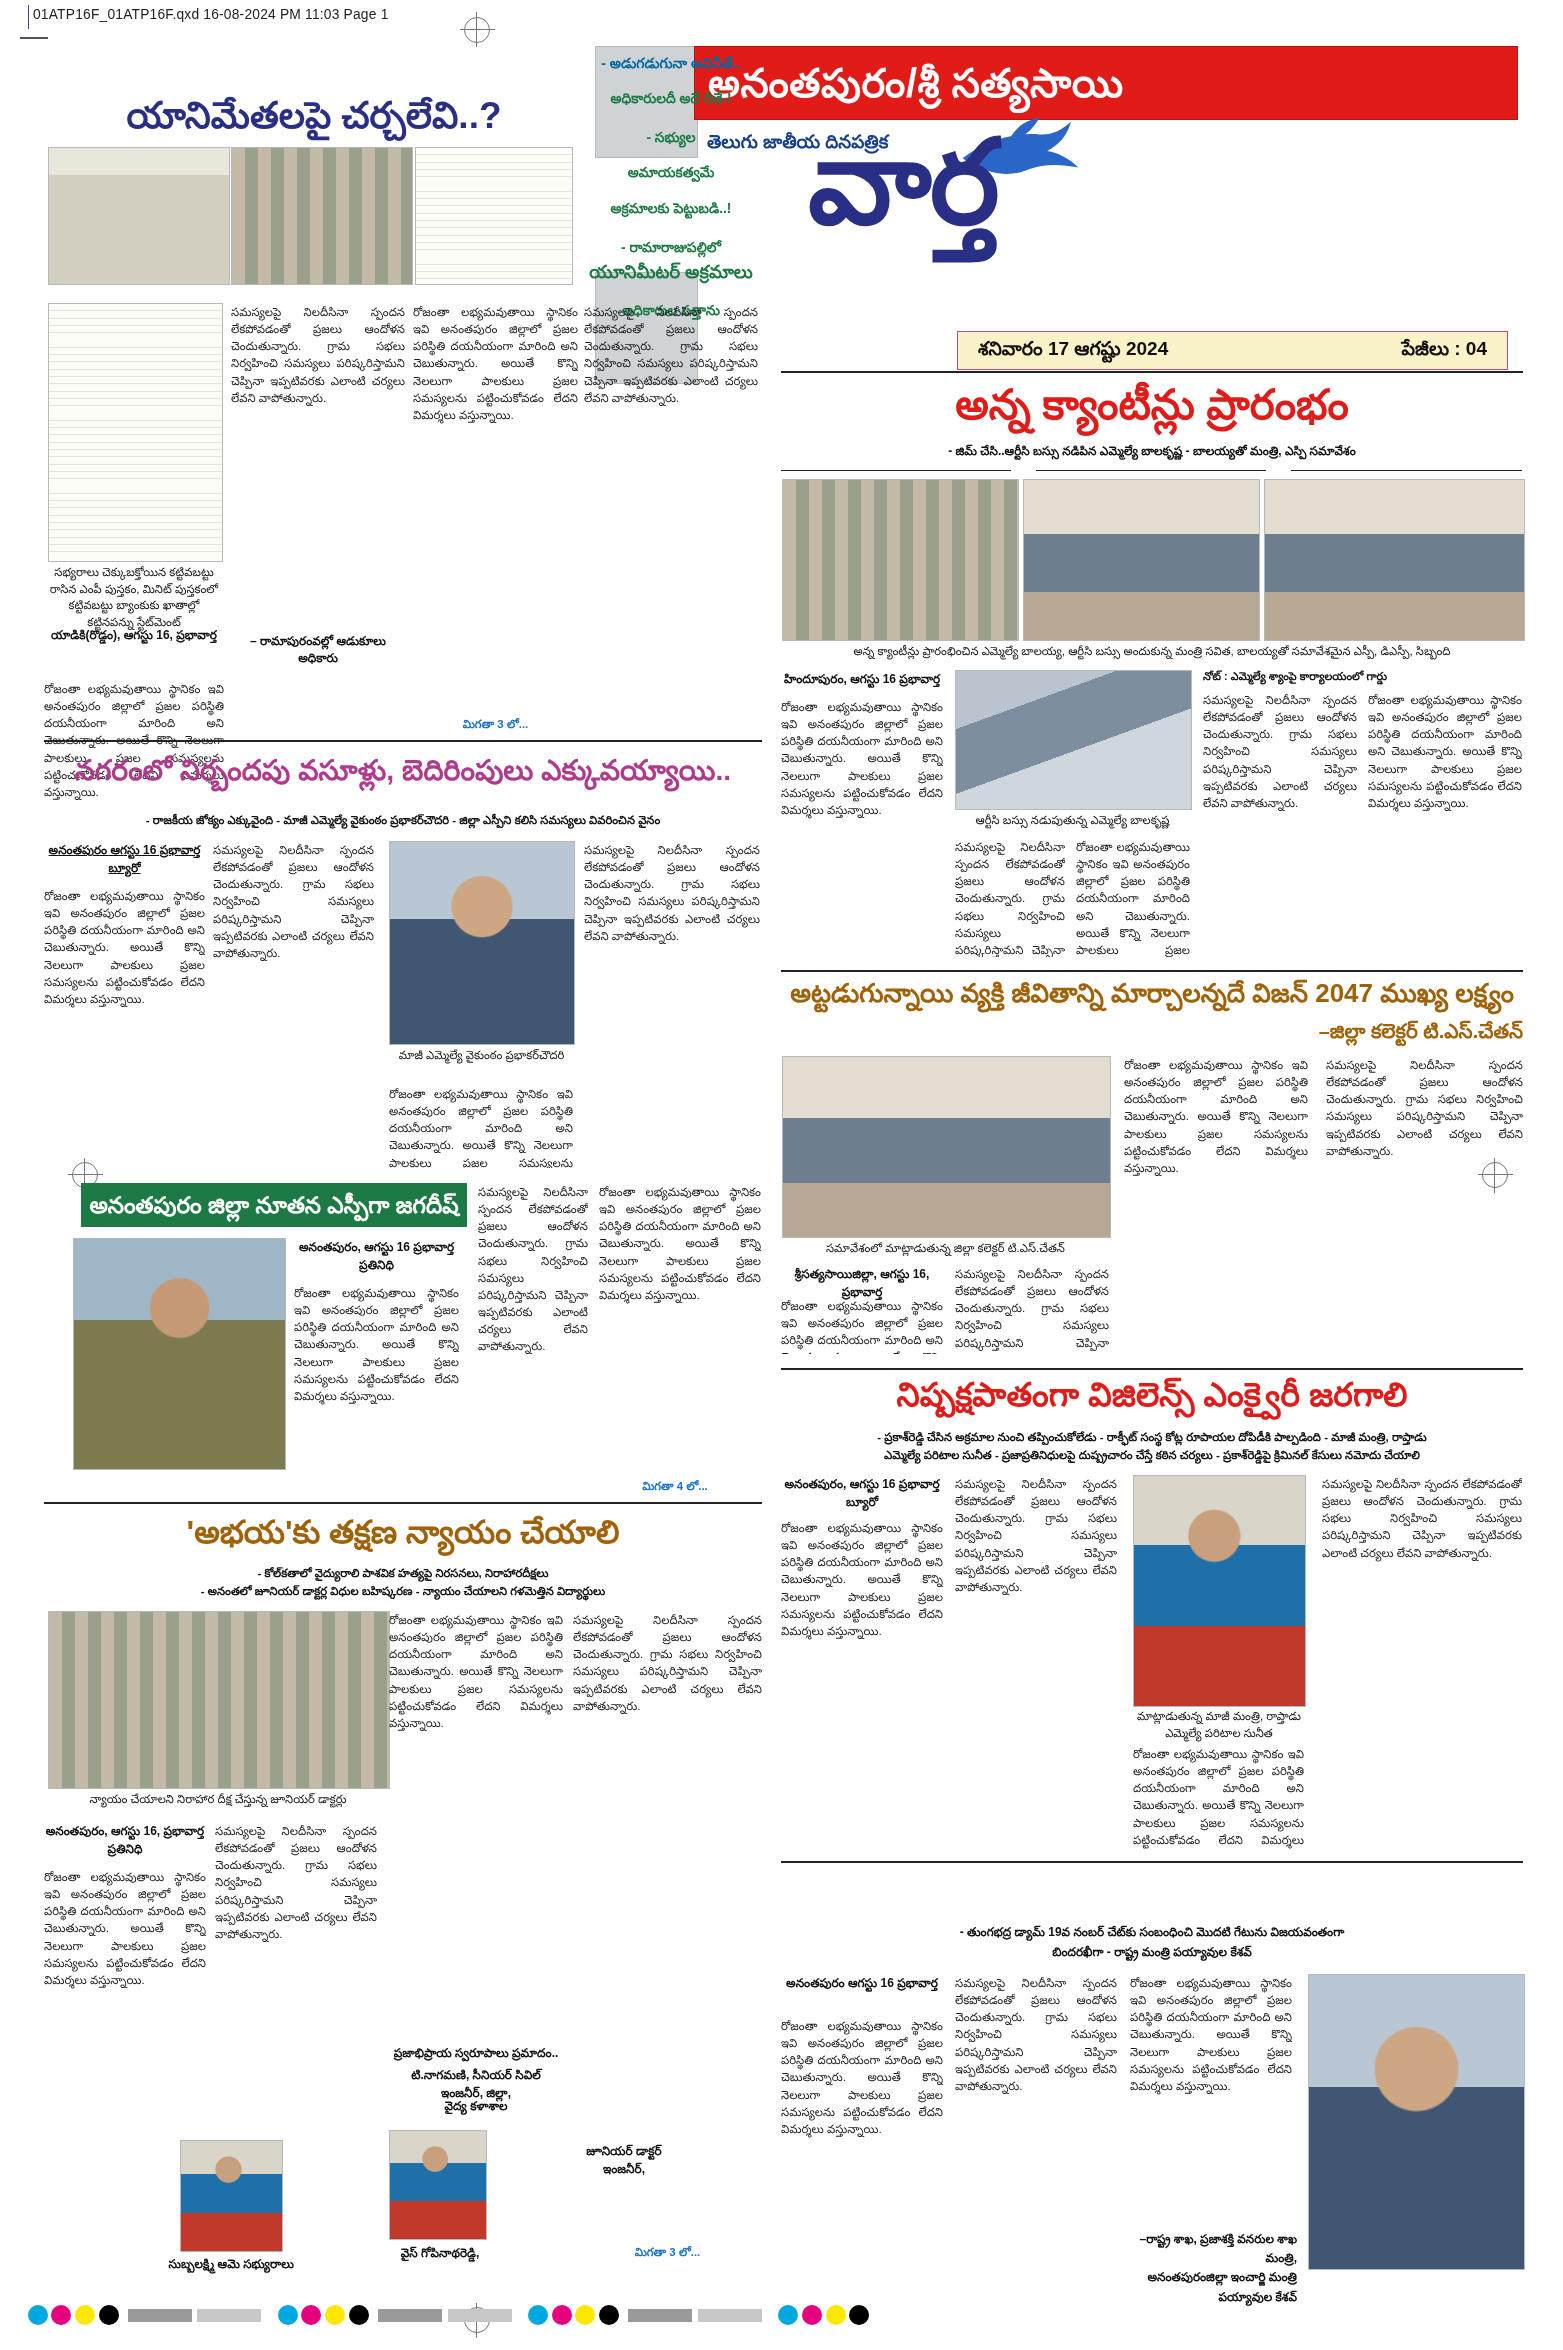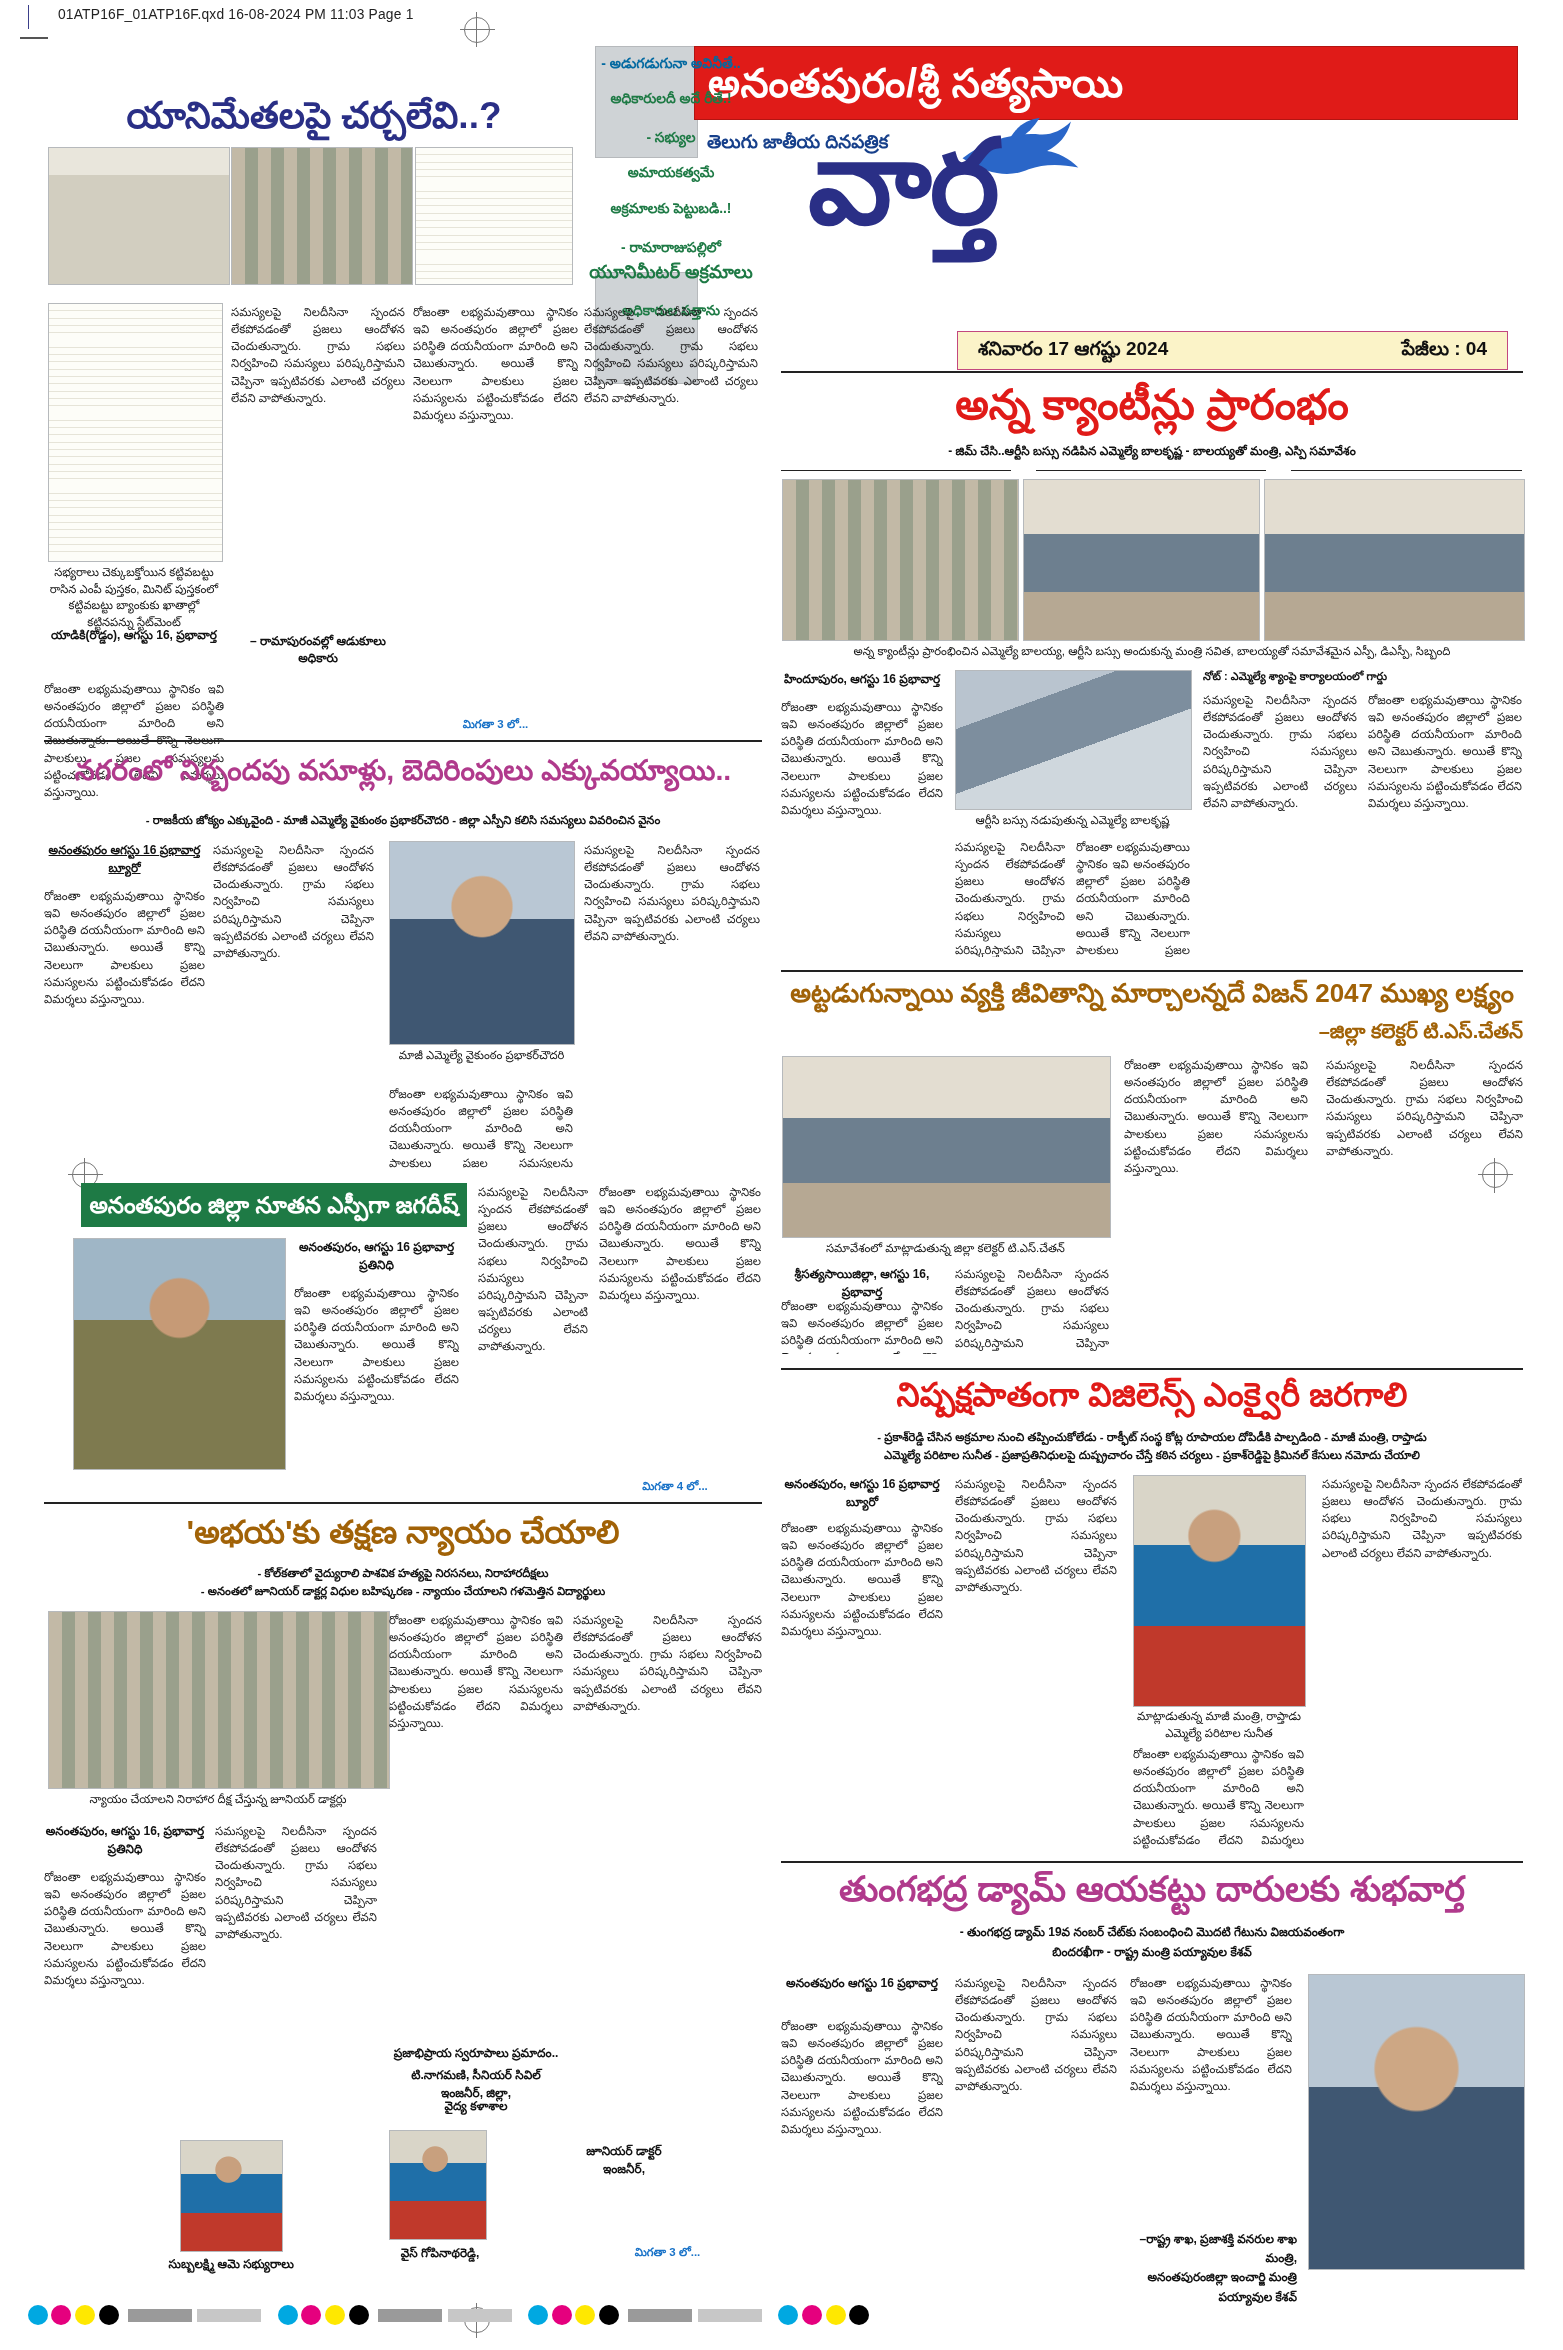--- a/index.html
+++ b/index.html
@@ -1,20 +1,20 @@
 <!DOCTYPE html>
 <html style="font-size:14.7px"><head>
 <meta charset="utf-8">
 <style>
   html,body{margin:0;padding:0;background:#fff;}
   body{width:1564px;height:2351px;position:relative;font-family:"Liberation Sans","DejaVu Sans",sans-serif;color:#111;}
   .page{position:absolute;inset:0;background:#fff;}
 
   
-  .slug{position:absolute;left:33px;top:7.3px;font-size:13.8px;color:#222;letter-spacing:0.2px;white-space:nowrap;margin-left:25px;}
+  .slug{position:absolute;left:33px;top:7.3px;font-size:13.8px;color:#222;letter-spacing:0.2px;white-space:nowrap;}
   .slug-bar{position:absolute;left:27.5px;top:4.6px;width:1.8px;height:24px;background:#3b3f8a;}
   .crop-dash{position:absolute;left:20px;top:37px;width:27.5px;height:1.8px;background:#555;}
   .reg-mark{position:absolute;width:24px;height:24px;border-radius:50%;border:0.9px solid #777;}
   .reg-mark:before{content:"";position:absolute;left:11px;top:-5.5px;width:0.9px;height:35px;background:#777;}
   .reg-mark:after{content:"";position:absolute;top:11px;left:-5.5px;height:0.9px;width:35px;background:#777;}
 
   
   .masthead{position:absolute;left:588px;top:39px;width:927px;height:285px;}
   .mh-redbar{position:absolute;left:106px;top:7.3px;width:822px;height:72px;background:#e01b18;border:1.8px solid #b21512;}
   .mh-redbar span{display:block;color:#fff;font-size:40px;font-weight:bold;letter-spacing:0.5px;line-height:72px;padding-left:13px;white-space:nowrap;}
@@ -270,21 +270,20 @@
   <div class="ph sari" style="position:absolute;left:1133px;top:1475px;width:171px;height:230px;"></div>
   <div class="cap" style="position:absolute;left:1130px;top:1708px;width:178px;">మాట్లాడుతున్న మాజీ మంత్రి, రాప్తాడు ఎమ్మెల్యే పరిటాల సునీత</div>
   <div class="body" style="position:absolute;left:1133px;top:1745px;width:171px;height:105px;overflow:hidden;">
     <p>రోజంతా లభ్యమవుతాయి స్థానికం ఇవి అనంతపురం జిల్లాలో ప్రజల పరిస్థితి దయనీయంగా మారింది అని చెబుతున్నారు. అయితే కొన్ని నెలలుగా పాలకులు ప్రజల సమస్యలను పట్టించుకోవడం లేదని విమర్శలు వస్తున్నాయి.</p>
   </div>
   <div class="body" style="position:absolute;left:1322px;top:1475px;width:200px;height:375px;overflow:hidden;">
     <p>సమస్యలపై నిలదీసినా స్పందన లేకపోవడంతో ప్రజలు ఆందోళన చెందుతున్నారు. గ్రామ సభలు నిర్వహించి సమస్యలు పరిష్కరిస్తామని చెప్పినా ఇప్పటివరకు ఎలాంటి చర్యలు లేవని వాపోతున్నారు.</p>
   </div>
 
   <div class="rule" style="position:absolute;left:781px;top:1861px;width:742px;height:1.8px;"></div>
-  <div class="hl c-magenta" style="position:absolute;left:781px;top:1870px;width:742px;font-size:35px;text-align:center;white-space:nowrap;">తుంగభద్ర డ్యామ్ ఆయకట్టు దారులకు శుభవార్త</div>
   <div style="position:absolute;left:781px;top:1925px;width:742px;font-size:12px;text-align:center;font-weight:bold;">- తుంగభద్ర డ్యామ్ 19వ నంబర్ చేట్‌కు సంబంధించి మొదటి గేటును విజయవంతంగా</div>
   <div style="position:absolute;left:781px;top:1945px;width:742px;font-size:12px;text-align:center;font-weight:bold;">బిందరఖీగా - రాష్ట్ర మంత్రి పయ్యావుల కేశవ్</div>
 
   <div class="byline" style="position:absolute;left:781px;top:1974px;width:162px;text-align:center;line-height:1.5;">అనంతపురం ఆగస్టు 16 ప్రభావార్త</div>
   <div class="body" style="position:absolute;left:781px;top:2017px;width:162px;height:266px;overflow:hidden;">
     <p>రోజంతా లభ్యమవుతాయి స్థానికం ఇవి అనంతపురం జిల్లాలో ప్రజల పరిస్థితి దయనీయంగా మారింది అని చెబుతున్నారు. అయితే కొన్ని నెలలుగా పాలకులు ప్రజల సమస్యలను పట్టించుకోవడం లేదని విమర్శలు వస్తున్నాయి.</p>
   </div>
   <div class="body" style="position:absolute;left:955px;top:1974px;width:162px;height:309px;overflow:hidden;">
     <p>సమస్యలపై నిలదీసినా స్పందన లేకపోవడంతో ప్రజలు ఆందోళన చెందుతున్నారు. గ్రామ సభలు నిర్వహించి సమస్యలు పరిష్కరిస్తామని చెప్పినా ఇప్పటివరకు ఎలాంటి చర్యలు లేవని వాపోతున్నారు.</p>
   </div>

